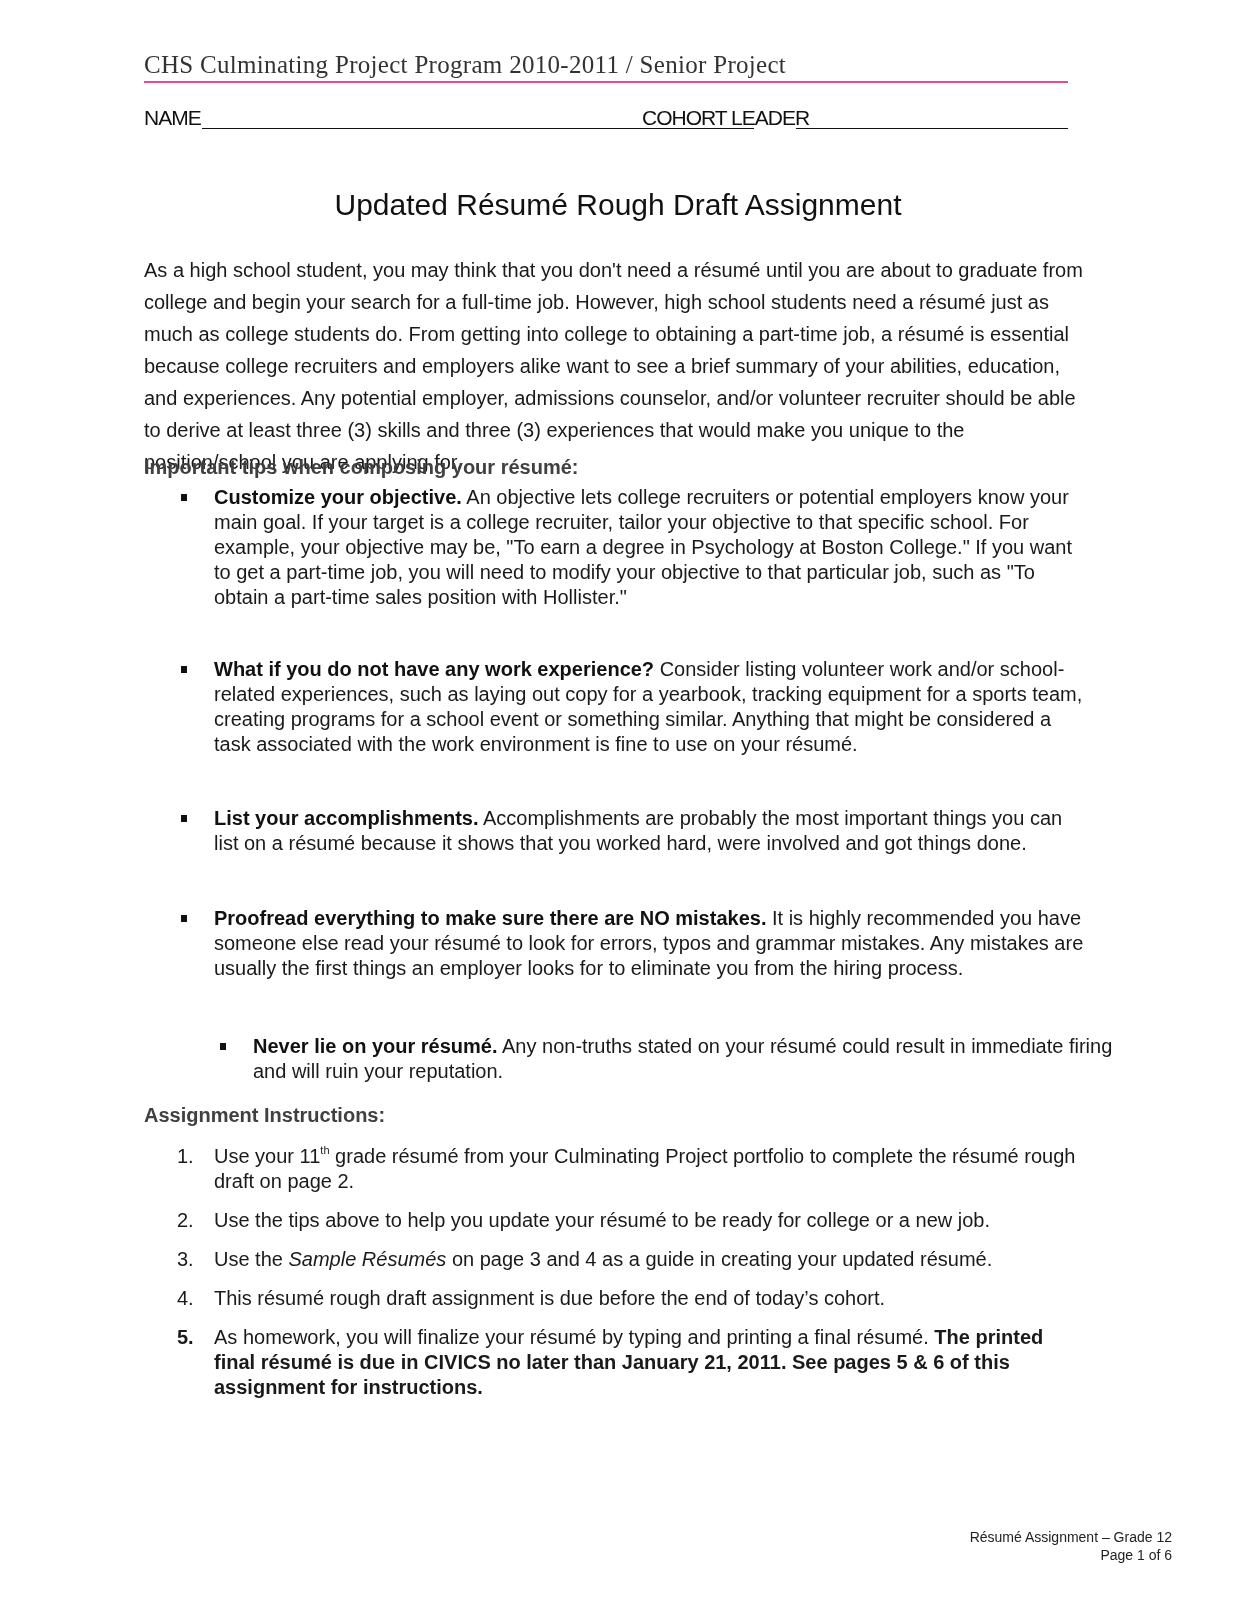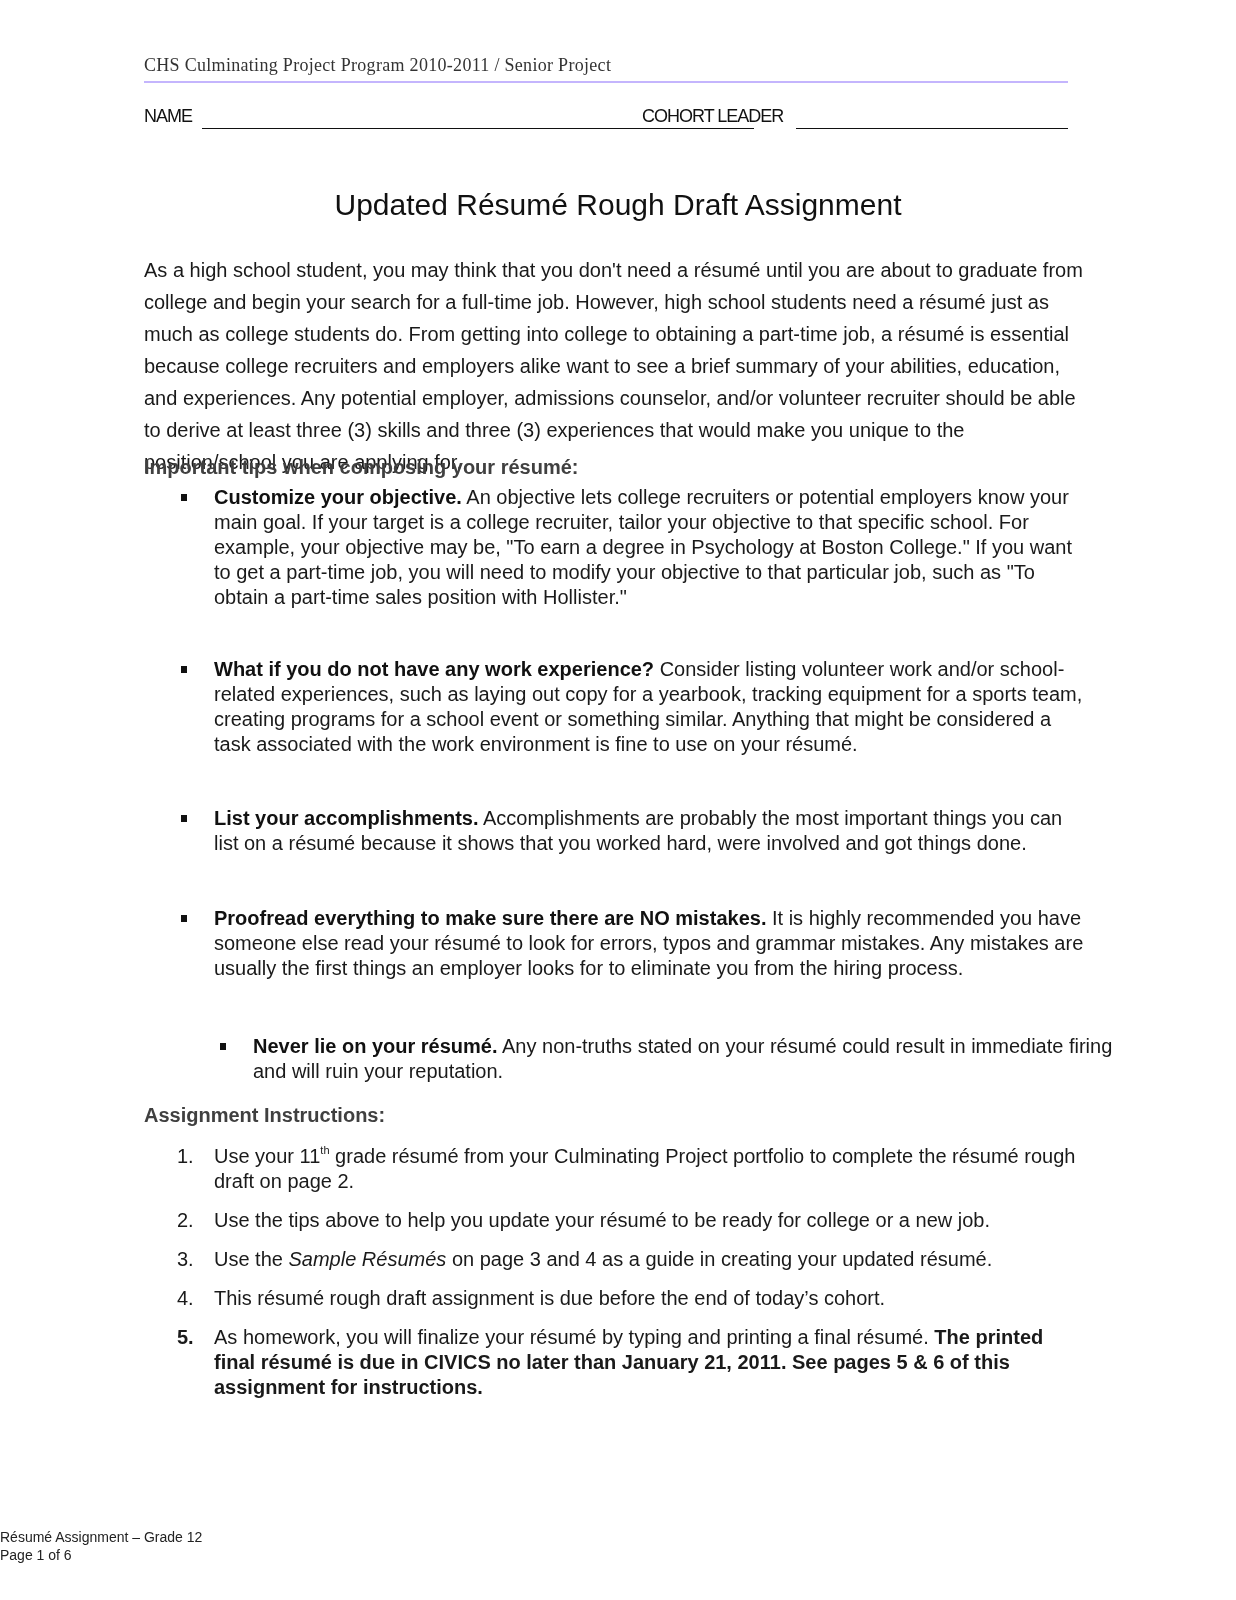--- a/index.html
+++ b/index.html
@@ -2,27 +2,27 @@
 <html><head>
   <meta charset="utf-8">
   <style>
     html, body { margin: 0; padding: 0; background: #ffffff; }
     body {
       width: 1236px; height: 1600px; position: relative; overflow: hidden;
       color: #111; font-family: "Liberation Sans", sans-serif;
     }
     .header-title {
       position: absolute; left: 144px; top: 50px; width: 924px;
-      font-family: "Liberation Serif", serif; font-size: 18px; color: #333;
-      border-bottom: 2px solid #c4b5fd; padding-bottom: 1px; line-height: 30px;
+      font-family: "Liberation Serif", serif; font-size: 25px; color: #333;
+      border-bottom: 2px solid #ec4899; padding-bottom: 1px; line-height: 30px;
       letter-spacing: 0.3px;
     }
     .name-row {
       position: absolute; left: 144px; top: 106px; width: 924px; height: 26px;
-      font-size: 18px; letter-spacing: -1px; color: #111;
+      font-size: 21px; letter-spacing: -1px; color: #111;
     }
     .name-label { position: absolute; left: 0; top: 0; }
     .name-line { position: absolute; left: 58px; top: 22px; width: 552px; border-bottom: 1.5px solid #111; }
     .cohort-label { position: absolute; left: 498px; top: 0; }
     .cohort-line { position: absolute; left: 652px; top: 22px; width: 272px; border-bottom: 1.5px solid #111; }
     .doc-title {
       position: absolute; left: 0; width: 1236px; top: 188px; text-align: center;
       font-size: 30px; font-weight: normal; color: #111; letter-spacing: 0px;
     }
     .body-text {
@@ -41,21 +41,21 @@
       position: absolute; left: -33px; top: 9px; width: 6px; height: 7px; background: #111;
     }
     .tip b { color: #111; }
     .instr {
       position: absolute; left: 214px; width: 870px; font-size: 20px; line-height: 25px; color: #1a1a1a;
     }
     .instr .num { position: absolute; left: -37px; top: 0; }
     .instr .num.bold { font-weight: bold; }
     sup { font-size: 11px; line-height: 0; vertical-align: 9px; }
     .footer {
-      position: absolute; left: 0; width: 1172px; top: 1528px; text-align: left;
+      position: absolute; left: 0; width: 1172px; top: 1528px; text-align: right;
       font-size: 14px; line-height: 18px; color: #222;
     }
   </style>
 </head>
 <body>
 
 <div class="header-title">CHS Culminating Project Program 2010-2011 / Senior Project</div>
 
 <div class="name-row">
   <span class="name-label">NAME</span>

